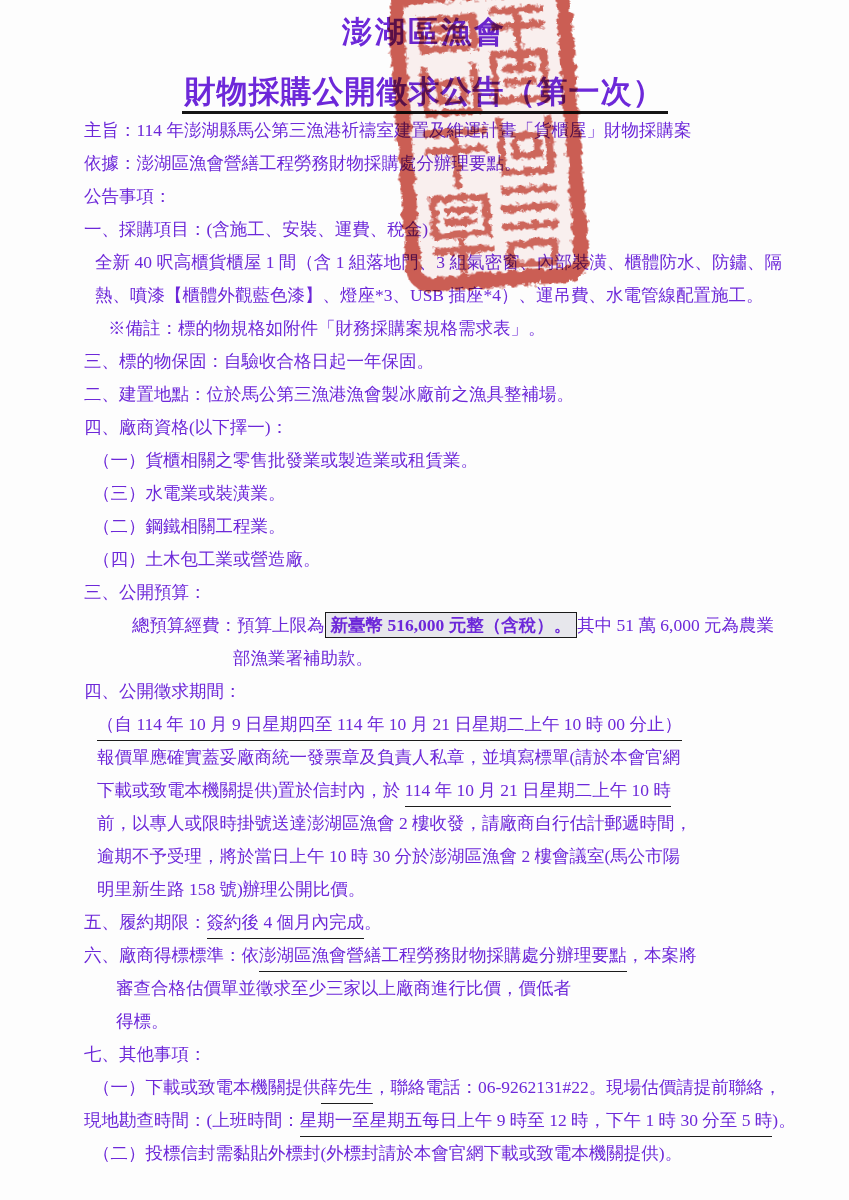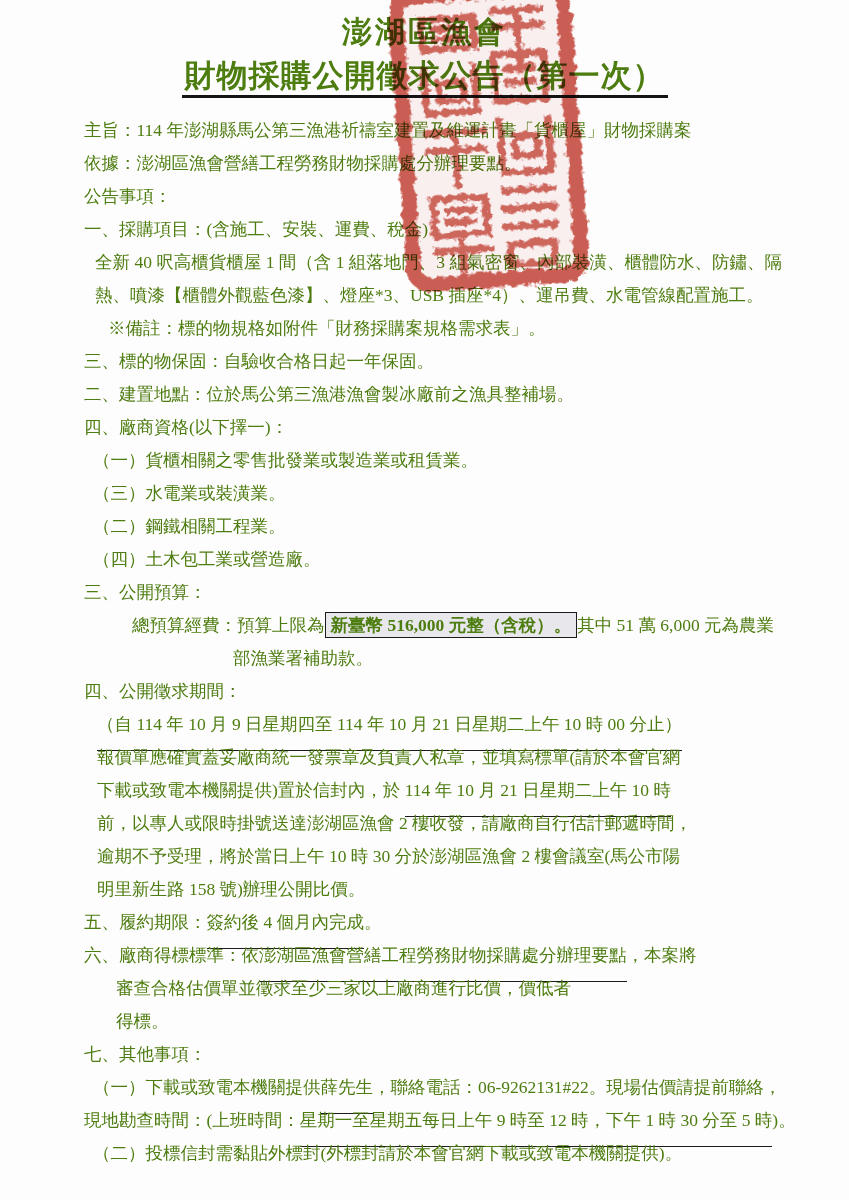--- a/index.html
+++ b/index.html
@@ -3,39 +3,39 @@
 <meta charset="utf-8">
 <style>
   html,body{margin:0;padding:0;background:#e9e9e9;}
   .page{
     position:relative;
     width:849px;height:1200px;
     margin:0 auto;
     background:#fdfdfd;
     overflow:hidden;
     font-family:"Liberation Serif","DejaVu Serif",serif;
-    color:#4d7c0f;
+    color:#6d28d9;
   }
   
   .titles{position:absolute;top:12px;left:0;width:849px;text-align:center;z-index:2;}
   .org-title{font-size:30px;font-weight:bold;letter-spacing:3px;line-height:40px;}
-  .doc-title{font-size:31px;font-weight:bold;line-height:44px;margin-top:2px;}
+  .doc-title{font-size:31px;font-weight:bold;line-height:44px;margin-top:18px;}
   .doc-title .t-underline{border-bottom:3px solid #151515;padding:0 3px 2px 3px;letter-spacing:1px;}
   
   .body-text{position:absolute;top:114px;left:0;width:849px;z-index:2;}
   .line{height:33px;line-height:33px;font-size:17.5px;white-space:nowrap;}
   .i0{margin-left:84px;}   
   .ip{margin-left:93px;}   
   .i1{margin-left:95px;}   
   .i2{margin-left:108px;}  
   .i3{margin-left:97px;}   
   .i4{margin-left:132px;}  
   .i5{margin-left:233px;}  
   .i6{margin-left:116px;}  
-  .u{border-bottom:1.6px solid #1c1c1c;padding-bottom:16px;}
+  .u{border-bottom:1.6px solid #1c1c1c;padding-bottom:6px;}
   .boxed{
     background:#e7e7ec;
     border:1.6px solid #1a1a1a;
     padding:2px 5px 2px 5px;
     font-weight:bold;
   }
   
   .seal{
     position:absolute;left:387px;top:-18px;
     width:202px;height:322px;

